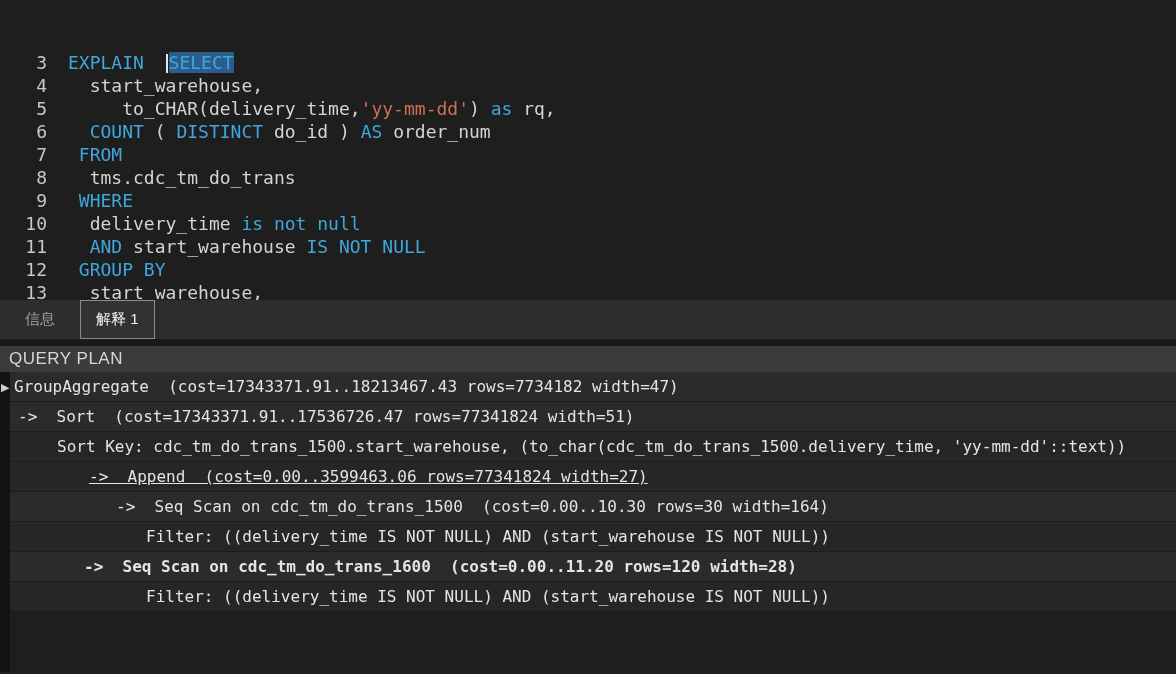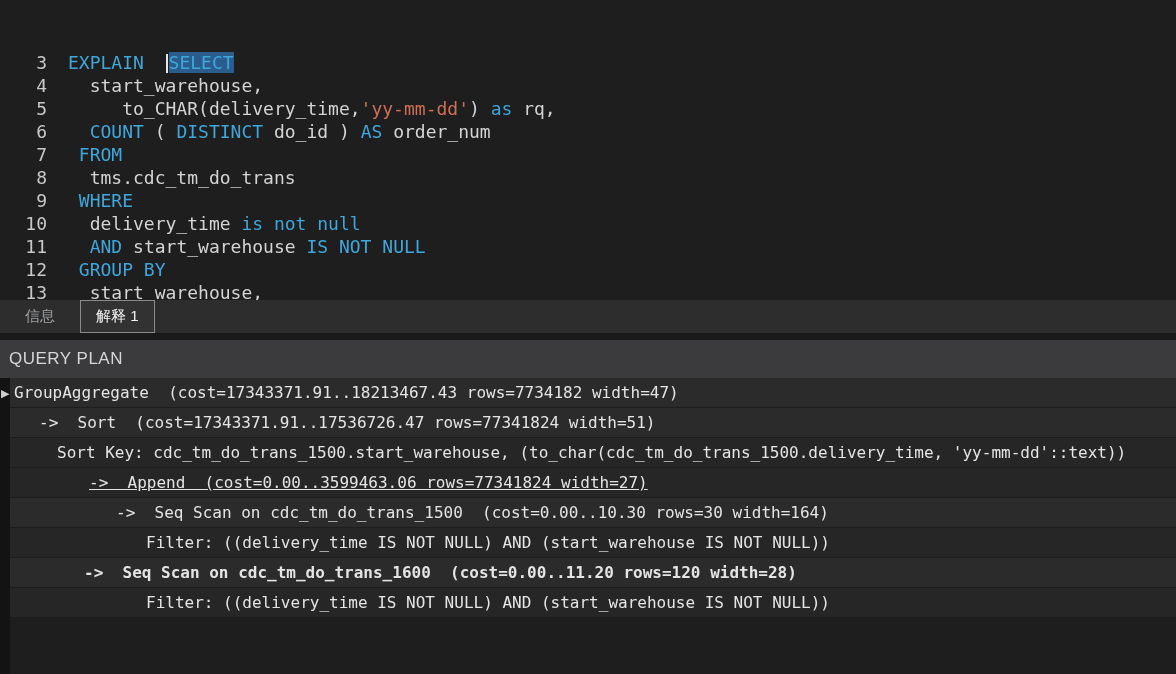--- a/index.html
+++ b/index.html
@@ -20,37 +20,37 @@
   .lnum{flex:0 0 47px;width:47px;text-align:right;color:var(--lnum);}
   .lcode{padding-left:21px;color:var(--plain);}
   .token-k{color:var(--kw);}
   .token-s{color:var(--str);}
   .token-p{color:var(--plain);}
   .sel{background:var(--sel-bg);}
   .caret{display:inline-block;width:2px;height:19px;background:var(--caret);
          vertical-align:text-bottom;margin-right:1px;}
   
   .tabbar{
-    height:33px;background:var(--tab-bar-bg);
+    height:39px;background:var(--tab-bar-bg);
     display:flex;align-items:stretch;
     font-size:15px;
   }
   .tab{
     display:flex;align-items:center;padding:0 15px;margin-left:10px;
     color:var(--tab-inactive);cursor:default;box-sizing:border-box;
   }
   .tab.active{
     color:var(--tab-active);
     background:var(--tab-active-bg);
     border:1px solid var(--tab-border);
   }
   .plan-gap{height:7px;background:#1a1a1a;}
   
   .plan-header{
-    height:38px;background:var(--header-bg);color:var(--header-text);
+    height:26px;background:var(--header-bg);color:var(--header-text);
     display:flex;align-items:center;padding-left:9px;
     font-size:17px;letter-spacing:.5px;
   }
   .plan{position:relative;height:300px;overflow:hidden;}
   .plan-gutter{
     position:absolute;left:0;top:0;width:10px;height:100%;
     background:var(--gutter);z-index:1;
   }
   .plan-row{
     height:30px;box-sizing:border-box;display:flex;align-items:center;
@@ -83,21 +83,21 @@
 <div class="plan-gap"></div>
 
 <header class="plan-header">
   <span>QUERY PLAN</span>
 </header>
 
 <section class="plan" id="plan">
   <div class="plan-gutter"></div>
   <div id="plan-rows">
       <div class="plan-row"><span class="row-marker">▶</span><span class="plan-text" style="padding-left: 14px;">GroupAggregate  (cost=17343371.91..18213467.43 rows=7734182 width=47)</span></div>
-      <div class="plan-row"><span class="plan-text" style="padding-left: 39px;">-&gt;  Sort  (cost=17343371.91..17536726.47 rows=77341824 width=51)</span></div>
+      <div class="plan-row"><span class="plan-text" style="padding-left: 18px;">-&gt;  Sort  (cost=17343371.91..17536726.47 rows=77341824 width=51)</span></div>
       <div class="plan-row alt"><span class="plan-text" style="padding-left: 57px;">Sort Key: cdc_tm_do_trans_1500.start_warehouse, (to_char(cdc_tm_do_trans_1500.delivery_time, 'yy-mm-dd'::text))</span></div>
       <div class="plan-row alt"><span class="plan-text" style="padding-left: 89px; text-decoration: underline;">-&gt;  Append  (cost=0.00..3599463.06 rows=77341824 width=27)</span></div>
       <div class="plan-row"><span class="plan-text" style="padding-left: 116px;">-&gt;  Seq Scan on cdc_tm_do_trans_1500  (cost=0.00..10.30 rows=30 width=164)</span></div>
       <div class="plan-row alt"><span class="plan-text" style="padding-left: 146px;">Filter: ((delivery_time IS NOT NULL) AND (start_warehouse IS NOT NULL))</span></div>
       <div class="plan-row"><span class="plan-text" style="padding-left: 84px; font-weight: bold;">-&gt;  Seq Scan on cdc_tm_do_trans_1600  (cost=0.00..11.20 rows=120 width=28)</span></div>
       <div class="plan-row alt"><span class="plan-text" style="padding-left: 146px;">Filter: ((delivery_time IS NOT NULL) AND (start_warehouse IS NOT NULL))</span></div>
     </div>
 </section>
 
 </body></html>

